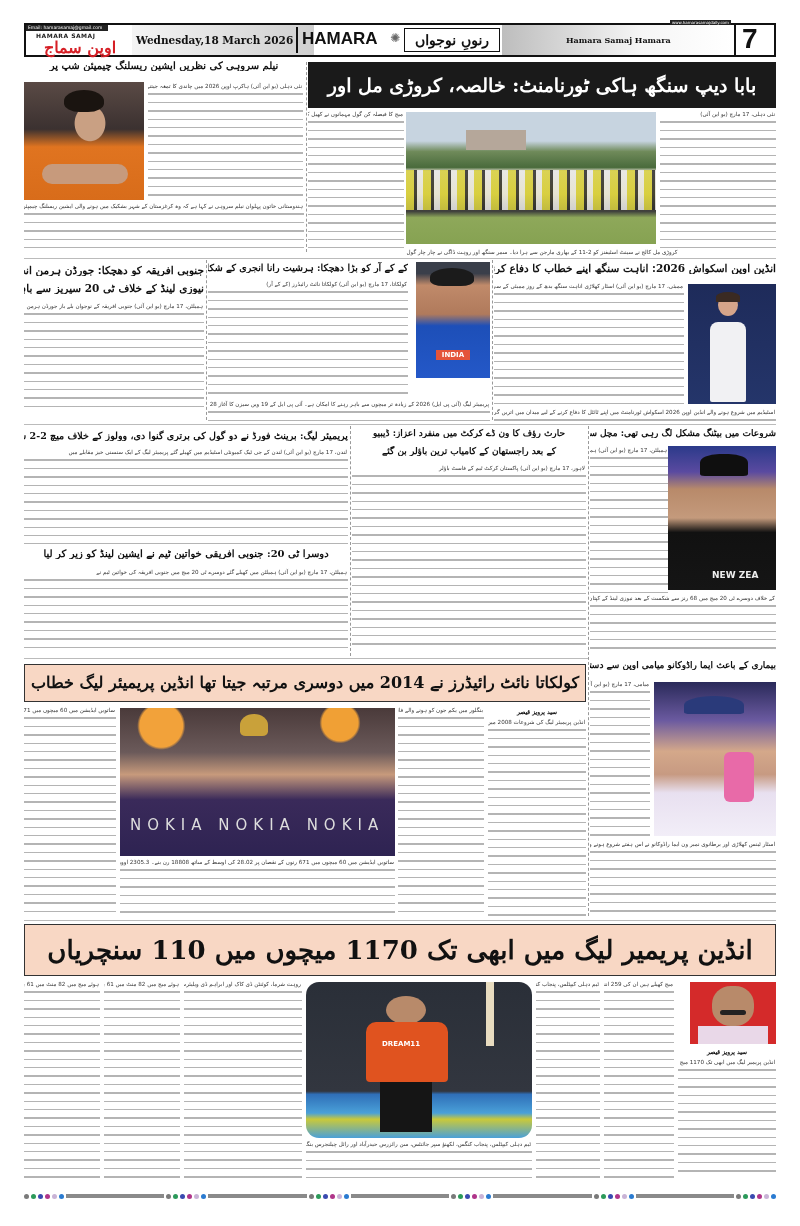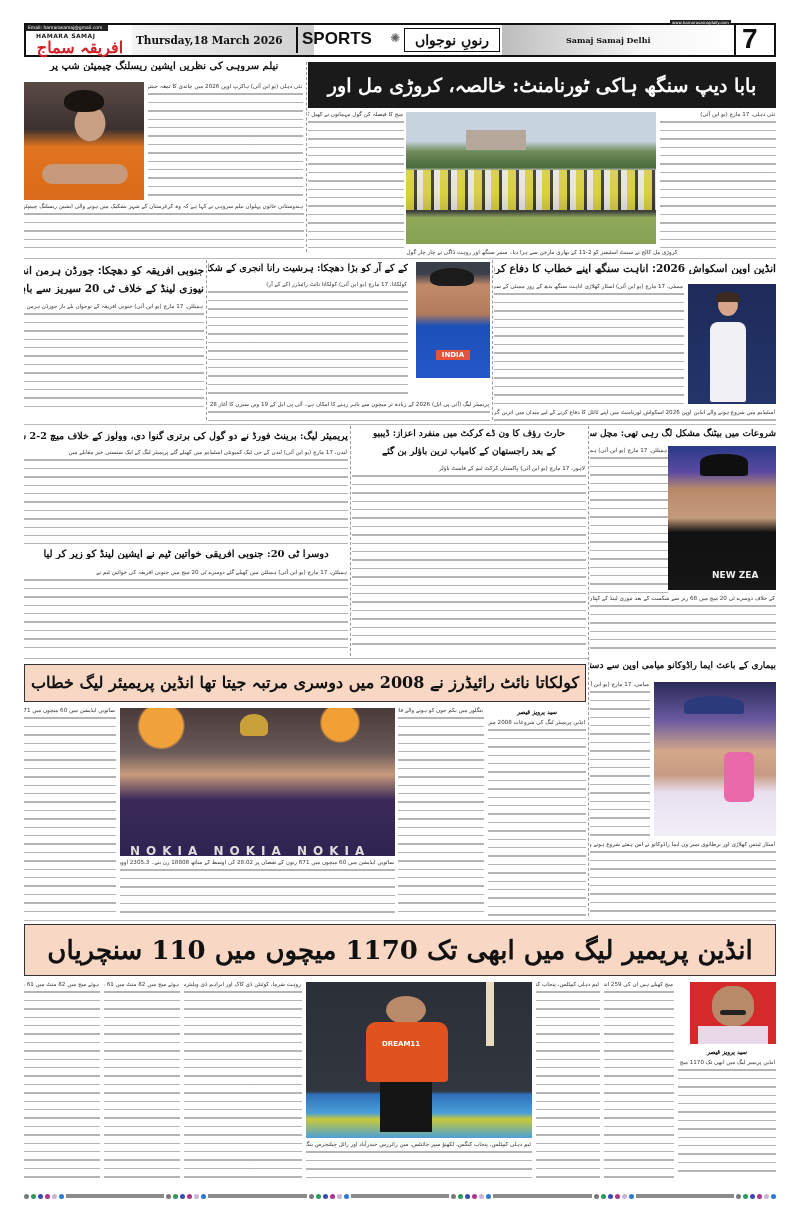--- a/index.html
+++ b/index.html
@@ -33,29 +33,29 @@
   .byline { direction: rtl; font-weight:bold; font-size:6px; text-align:center; font-family:"DejaVu Serif", serif; }
   .vdiv { position:absolute; width:0; border-left: 1px dashed #999; }
   .hrule { position:absolute; height:0; border-top: 1px solid #bbb; }
 </style>
 </head>
 <body>
 
 <div id="masthead" class="abs">
   <div id="mh-email-bar" class="abs">Email: hamarasamaj@gmail.com</div>
   <div id="mh-logo-en" class="abs">HAMARA SAMAJ</div>
-  <div id="mh-logo-ur" class="abs">افریقہ سماج</div>
+  <div id="mh-logo-ur" class="abs">اوپن سماج</div>
   <div id="mh-date-bg" class="abs"></div>
-  <div id="mh-date" class="abs">Thursday,18 March 2026</div>
+  <div id="mh-date" class="abs">Wednesday,18 March 2026</div>
   <div id="mh-sports-box" class="abs"></div>
-  <div id="mh-sports" class="abs">SPORTS</div>
+  <div id="mh-sports" class="abs">HAMARA</div>
   <div id="mh-flower" class="abs">✺</div>
   <div id="mh-akhbar" class="abs">رنوںِ نوجواں</div>
   <div id="mh-city-bg" class="abs"></div>
-  <div id="mh-city" class="abs">Samaj Samaj Delhi</div>
+  <div id="mh-city" class="abs">Hamara Samaj Hamara</div>
   <div id="mh-web" class="abs">www.hamarasamajdaily.com</div>
   <div id="mh-page-box" class="abs"></div>
   <div id="mh-page" class="abs">7</div>
 </div>
 
 <div class="abs headline" style="left:24px;top:60px;width:280px;font-size:10px;">نیلم سروہی کی نظریں ایشین ریسلنگ چیمپئن شپ پر</div>
 <div class="abs photo" style="left:24px;top:82px;width:120px;height:118px;background:radial-gradient(ellipse at 55% 35%, #c9a083 0 16%, transparent 17%), linear-gradient(to bottom, #5a4a45 0%, #3b3130 40%, #e07420 55%, #d86c1a 100%);">
   <div style="position:absolute;left:40px;top:8px;width:40px;height:22px;background:#1a1410;border-radius:50% 50% 40% 40%;"></div>
   <div style="position:absolute;left:18px;top:82px;width:86px;height:20px;background:#c79a7c;border-radius:10px;"></div>
 </div>
@@ -147,28 +147,28 @@
     <div class="lines"></div>
     <span>لاہور، 17 مارچ (یو این آئی) پاکستان کرکٹ ٹیم کے فاسٹ باؤلر</span>
   </div>
 
 <div class="abs headline" style="left:24px;top:548px;width:324px;font-size:10px;">دوسرا ٹی 20: جنوبی افریقی خواتین ٹیم نے ایشین لینڈ کو زیر کر لیا</div>
 <div class="textblock" style="left:24px;top:568px;width:324px;height:86px;">
     <div class="lines"></div>
     <span>ہمیلٹن، 17 مارچ (یو این آئی) ہمیلٹن میں کھیلے گئے دوسرے ٹی 20 میچ میں جنوبی افریقہ کی خواتین ٹیم نے</span>
   </div>
 
-<div class="abs peach-banner" style="left:24px;top:664px;width:562px;height:38px;font-size:16px;line-height:36px;">کولکاتا نائٹ رائیڈرز نے 2008 میں دوسری مرتبہ جیتا تھا انڈین پریمیئر لیگ خطاب</div>
+<div class="abs peach-banner" style="left:24px;top:664px;width:562px;height:38px;font-size:16px;line-height:36px;">کولکاتا نائٹ رائیڈرز نے 2014 میں دوسری مرتبہ جیتا تھا انڈین پریمیئر لیگ خطاب</div>
 <div class="textblock" style="left:24px;top:706px;width:92px;height:210px;">
     <div class="lines"></div>
     <span>ساتویں ایڈیشن میں 60 میچوں میں 671 رنوں کے نقصان پر 28.02 کی اوسط کے ساتھ 18808 رن بنے۔ 2305.3 اوور، 15.8 رن فی اوور۔ 50 گیندوں، 94 رن۔</span>
   </div>
 <div class="abs photo" style="left:120px;top:708px;width:275px;height:148px;background:radial-gradient(circle at 15% 12%, #f2a23a 0 8%, transparent 9%), radial-gradient(circle at 80% 10%, #f0a035 0 7%, transparent 8%), linear-gradient(to bottom,#4a3a3a 0,#6b5a5a 30%,#c79a7c 45%,#3a2a5a 62%,#2e2352 100%);">
   <div style="position:absolute;left:120px;top:6px;width:28px;height:22px;background:#c9a13a;border-radius:50% 50% 20% 20%;"></div>
-  <div style="position:absolute;left:10px;top:108px;width:255px;height:14px;color:#ddd;font-size:12px;font-weight:bold;letter-spacing:6px;margin-top:28px;">NOKIA  NOKIA  NOKIA</div>
+  <div style="position:absolute;left:10px;top:108px;width:255px;height:14px;color:#ddd;font-size:15px;font-weight:normal;letter-spacing:6px;">NOKIA  NOKIA  NOKIA</div>
 </div>
 <div class="textblock" style="left:120px;top:858px;width:275px;height:60px;">
     <div class="lines"></div>
     <span>ساتویں ایڈیشن میں 60 میچوں میں 671 رنوں کے نقصان پر 28.02 کی اوسط کے ساتھ 18808 رن بنے۔ 2305.3 اوور، 15.8 رن فی اوور۔ 50 گیندوں، 94 رن۔</span>
   </div>
 <div class="textblock" style="left:398px;top:706px;width:86px;height:210px;">
     <div class="lines"></div>
     <span>بنگلور میں یکم جون کو ہونے والے فائنل میں کولکاتا نائٹ رائیڈرز نے ٹاس جیت کر پہلے کنگس الیون پنجاب سے بلے بازی کرائی تھی جس نے مقررہ 20 اوور میں چار وکٹ پر 199 رن بنائے۔ 115 رن، 55 گیندوں، 44 رن، 19.3 اوور، 200 رن۔</span>
   </div>
 <div class="abs byline" style="left:488px;top:708px;width:98px;">سید پرویز قیصر</div>
@@ -197,21 +197,21 @@
     <span>ہوئے میچ میں 82 منٹ میں 61 بالوں پر چھ چوکوں اور چھ چھکوں کی مدد سے 101 رن، 104 رن، 2018، 63، 2013، 102، 2022، 86، 2024، 2009، 22 اپریل 2013، 89 منٹ، 55 بالوں۔</span>
   </div>
 <div class="textblock" style="left:104px;top:980px;width:76px;height:198px;">
     <div class="lines"></div>
     <span>ہوئے میچ میں 82 منٹ میں 61 بالوں پر چھ چوکوں اور چھ چھکوں کی مدد سے 101 رن، 104 رن، 2018، 63، 2013، 102، 2022، 86، 2024، 2009، 22 اپریل 2013، 89 منٹ، 55 بالوں۔</span>
   </div>
 <div class="textblock" style="left:184px;top:980px;width:118px;height:198px;">
     <div class="lines"></div>
     <span>روہت شرما، کوئنٹن ڈی کاک اور ابراہم ڈی ویلیئرس نے تین تین مرتبہ سو رن بنائے ہیں۔</span>
   </div>
-<div class="abs photo" style="left:306px;top:982px;width:226px;height:156px;background:linear-gradient(to bottom,#2a2f38 0,#32363f 70%,#2f6fb8 72%,#4aa0d8 84%,#c9c93a 88%,#4aa0d8 100%);">
+<div class="abs photo" style="left:306px;top:982px;width:226px;height:156px;background:linear-gradient(to bottom,#2a2f38 0,#32363f 70%,#2f6fb8 72%,#4aa0d8 84%,#c9c93a 88%,#4aa0d8 100%);border-radius:13px;">
   <div style="position:absolute;left:80px;top:14px;width:40px;height:28px;background:#b88a6a;border-radius:50%;"></div>
   <div style="position:absolute;left:60px;top:40px;width:82px;height:60px;background:#e0531f;border-radius:10px 10px 4px 4px;"></div>
   <div style="position:absolute;left:76px;top:58px;width:48px;height:10px;color:#fff;font-size:7px;font-weight:bold;">DREAM11</div>
   <div style="position:absolute;left:74px;top:100px;width:52px;height:50px;background:#151515;"></div>
   <div style="position:absolute;left:180px;top:0;width:8px;height:64px;background:#e8dcc0;"></div>
 </div>
 <div class="textblock" style="left:306px;top:1140px;width:226px;height:40px;">
     <div class="lines"></div>
     <span>ٹیم دہلی کیپٹلس، پنجاب کنگس، لکھنؤ سپر جائنٹس، سن رائزرس حیدرآباد اور رائل چیلنجرس بنگلور کی جانب سے 145 میچ کھیلے 136 اننگز میں 5222 رن۔ 4965 رن، 31 نصف سنچریوں۔</span>
   </div>

